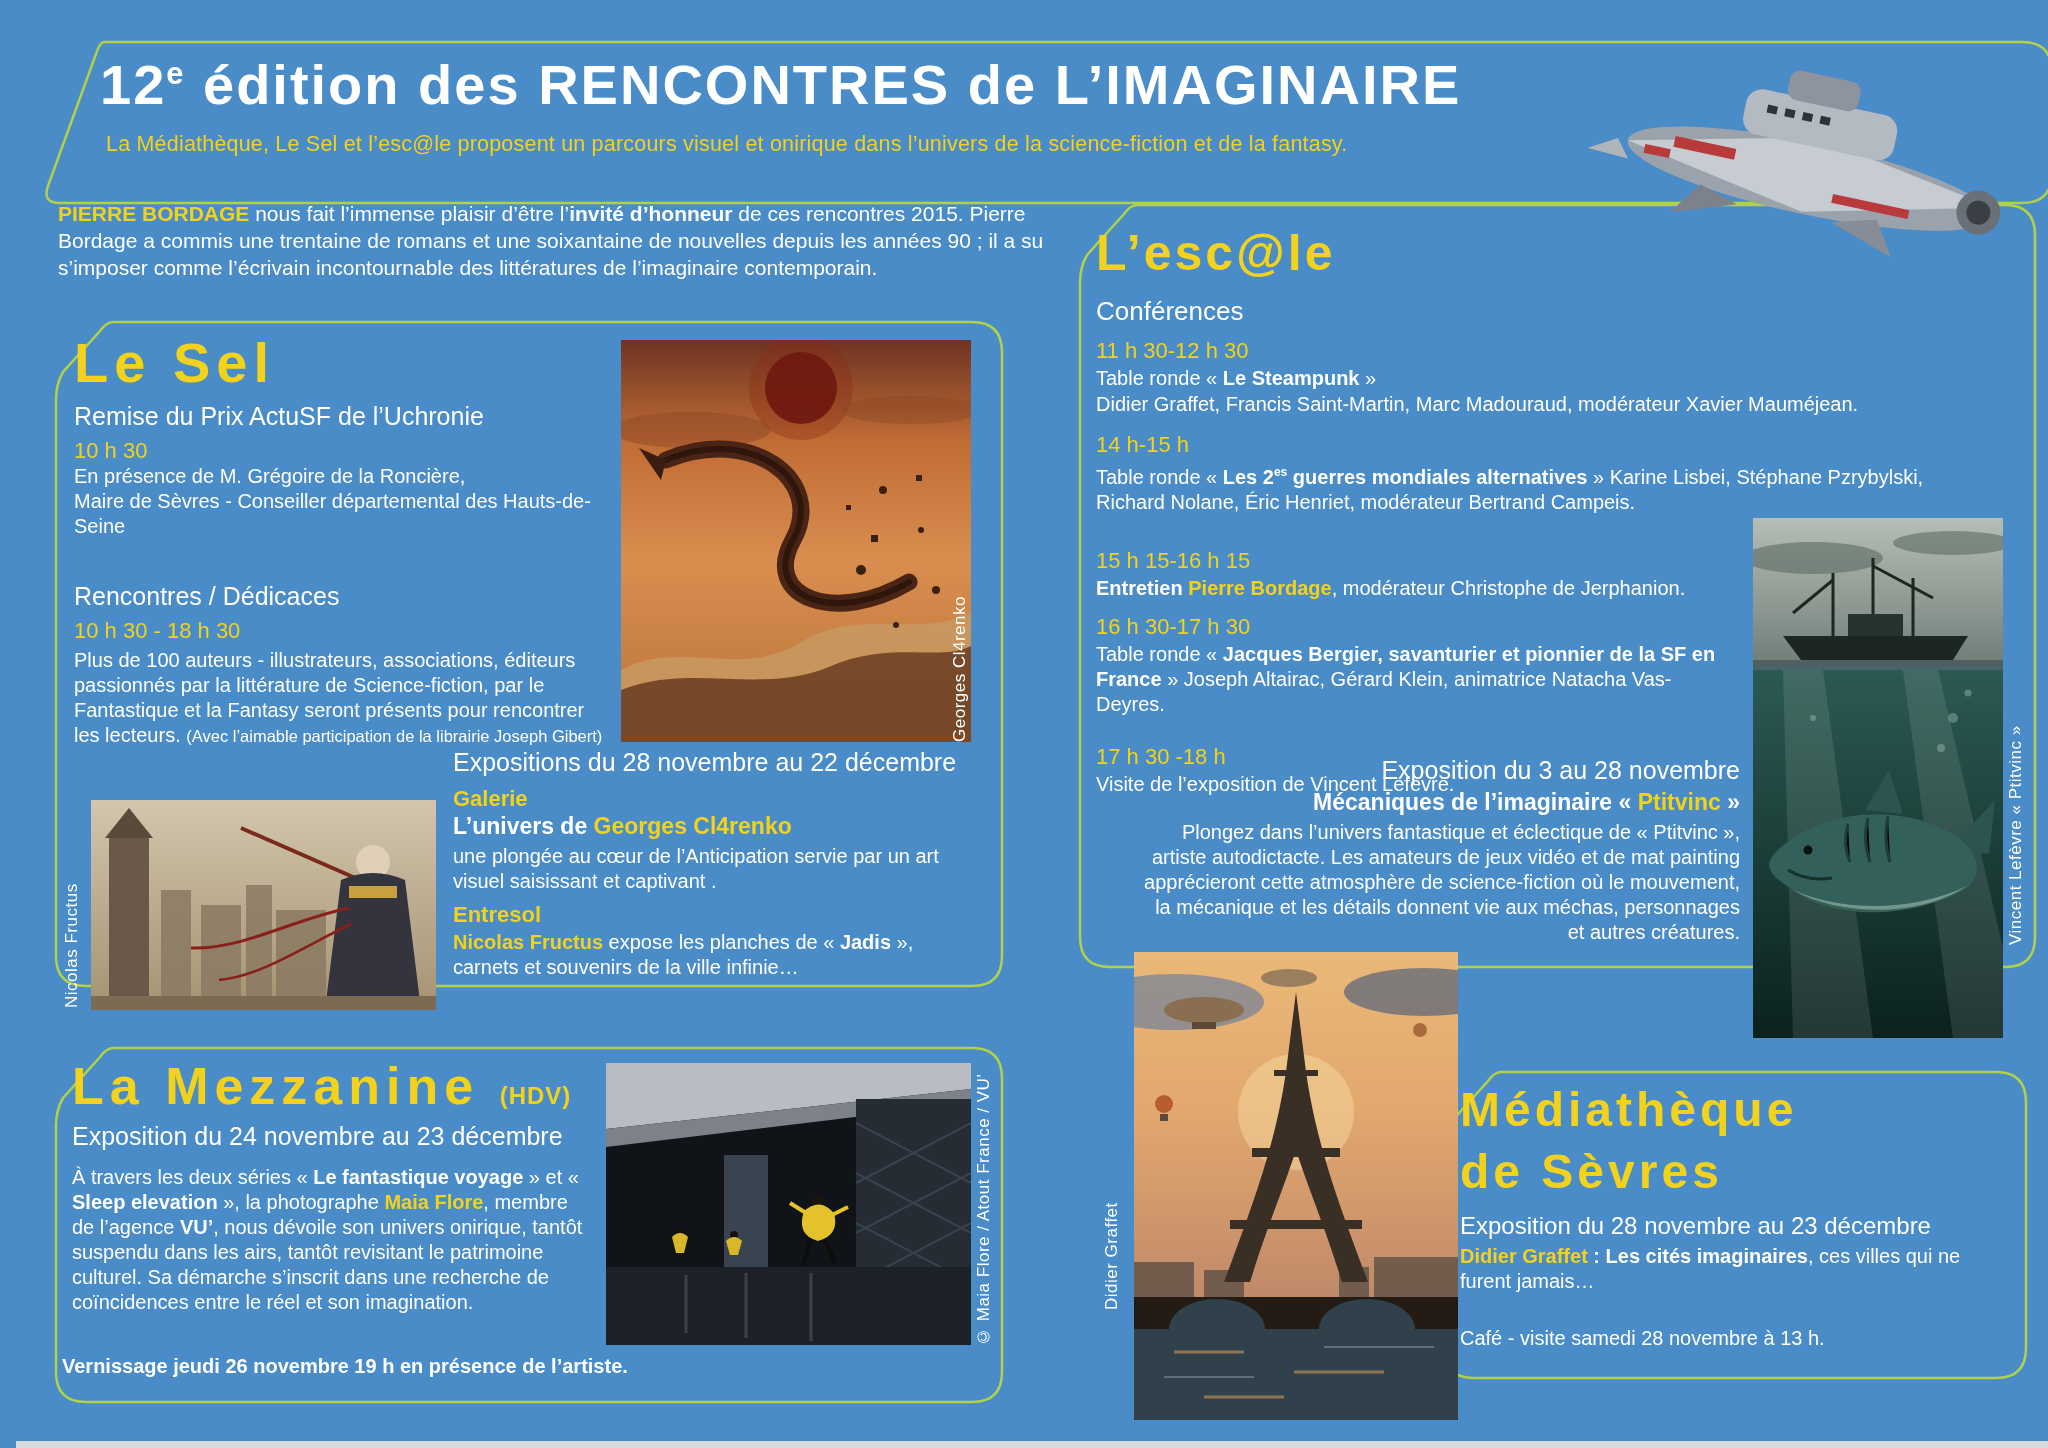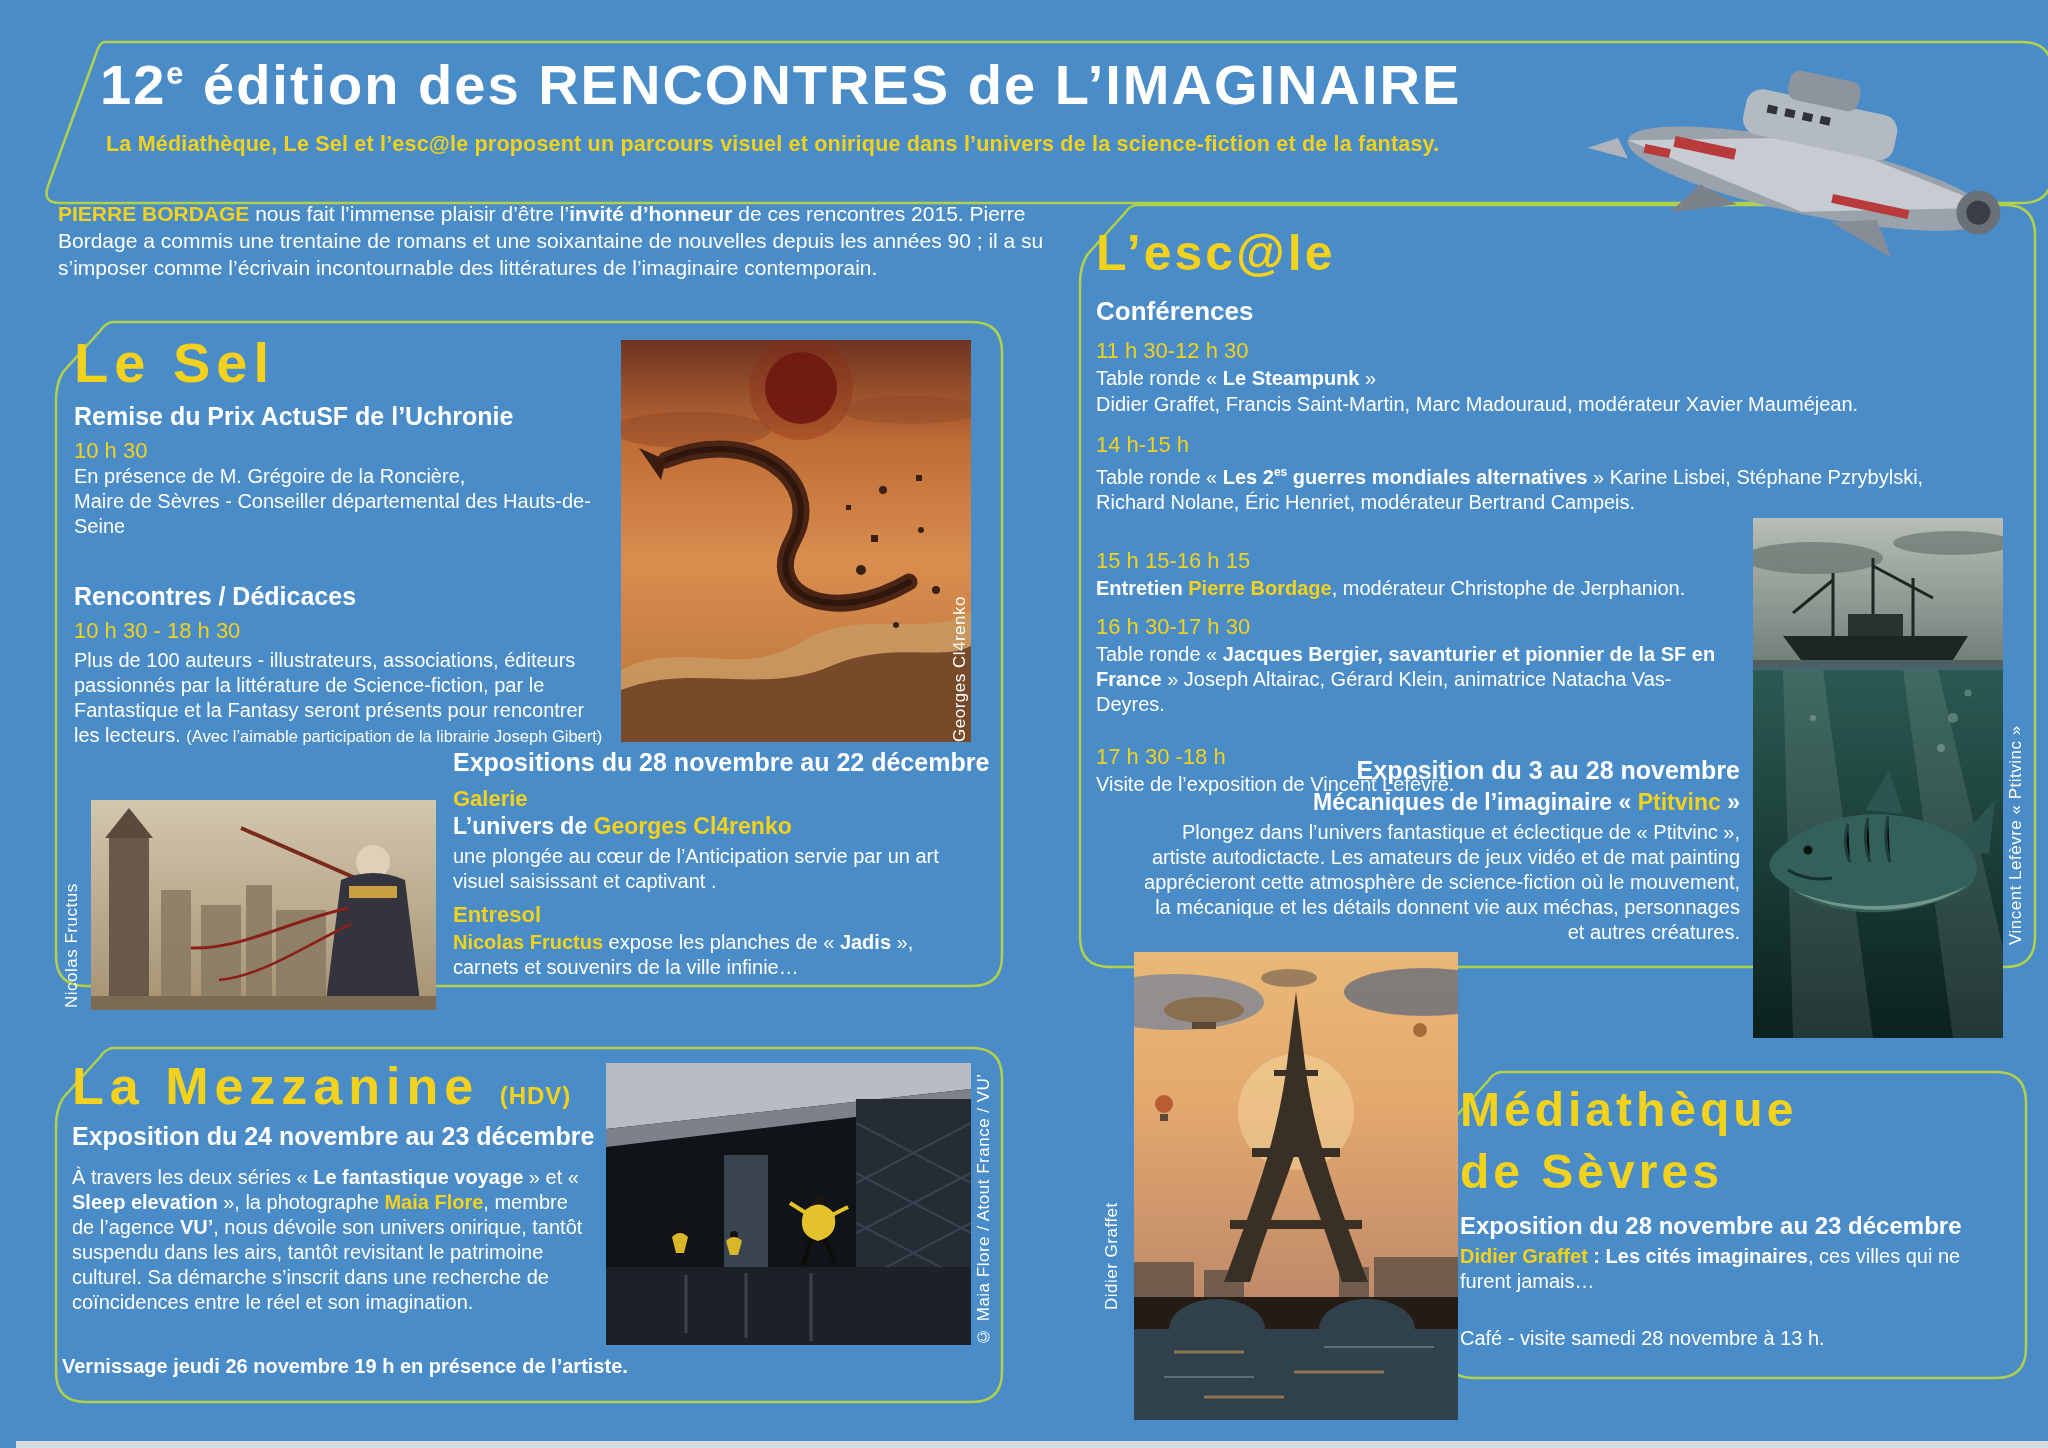--- a/index.html
+++ b/index.html
@@ -10,24 +10,24 @@
   }
   *{box-sizing:border-box;margin:0;padding:0}
   body{margin:0;background:var(--bg);font-family:"Liberation Sans","DejaVu Sans",sans-serif;}
   #poster{position:relative;width:2048px;height:1448px;background:var(--bg);overflow:hidden;margin-left:16px;}
   .abs{position:absolute}
   .y{color:var(--yellow)}
   .b{font-weight:bold}
   .frame{fill:none;stroke:var(--green);stroke-width:2.5px}
   .page-title{font-size:56px;font-weight:bold;color:#fff;letter-spacing:2px;white-space:nowrap}
   .page-title sup{font-size:.55em;vertical-align:super}
-  .page-subtitle{font-size:21.5px;font-weight:bold;color:var(--yellow);white-space:nowrap;letter-spacing:.2px}
+  .page-subtitle{font-size:21.5px;font-weight:normal;color:var(--yellow);white-space:nowrap;letter-spacing:.2px}
   .sec-title{font-weight:bold;color:var(--yellow);letter-spacing:6px;white-space:nowrap}
   .body-text{font-size:20px;line-height:25px;color:#fff}
-  .subhead{font-size:25px;font-weight:bold;color:#fff;white-space:nowrap}
+  .subhead{font-size:25px;font-weight:normal;color:#fff;white-space:nowrap}
   .time{font-size:22px;font-weight:normal;color:var(--yellow);white-space:nowrap}
   .note{font-size:16.5px}
   .vcap{writing-mode:vertical-rl;transform:rotate(180deg);font-size:17px;color:#fff;letter-spacing:.5px;white-space:nowrap}
   .label-y{font-size:22px;font-weight:bold;color:var(--yellow);white-space:nowrap}
   .right{text-align:right}
   svg{display:block}
 </style>
 </head>
 <body>
 

